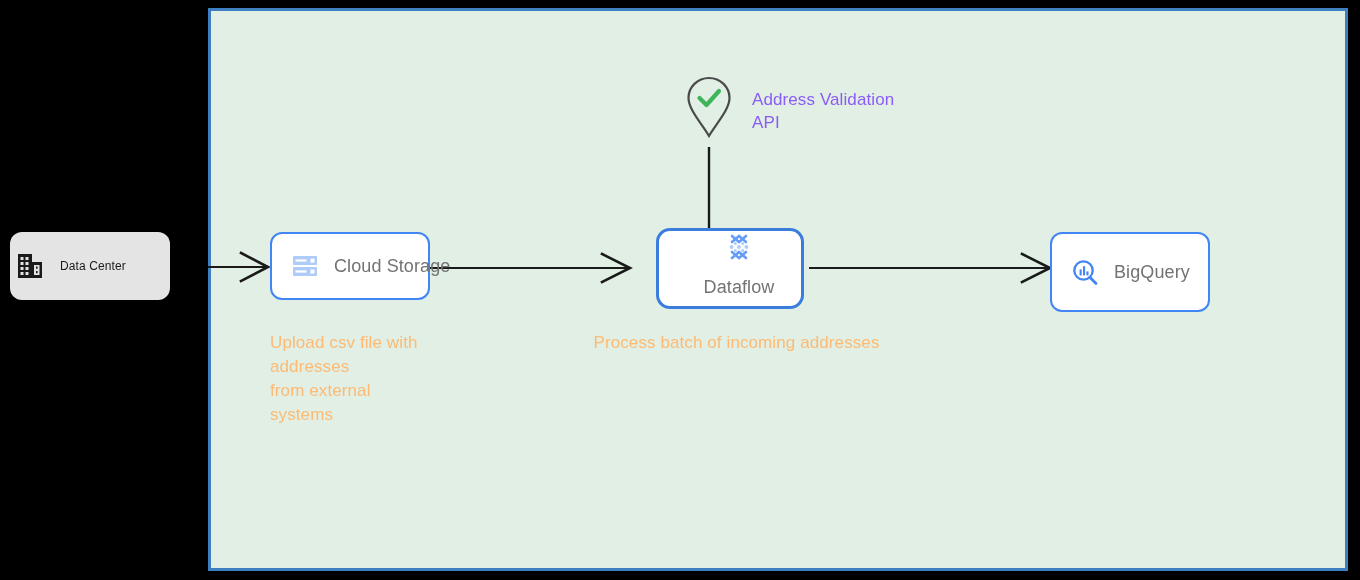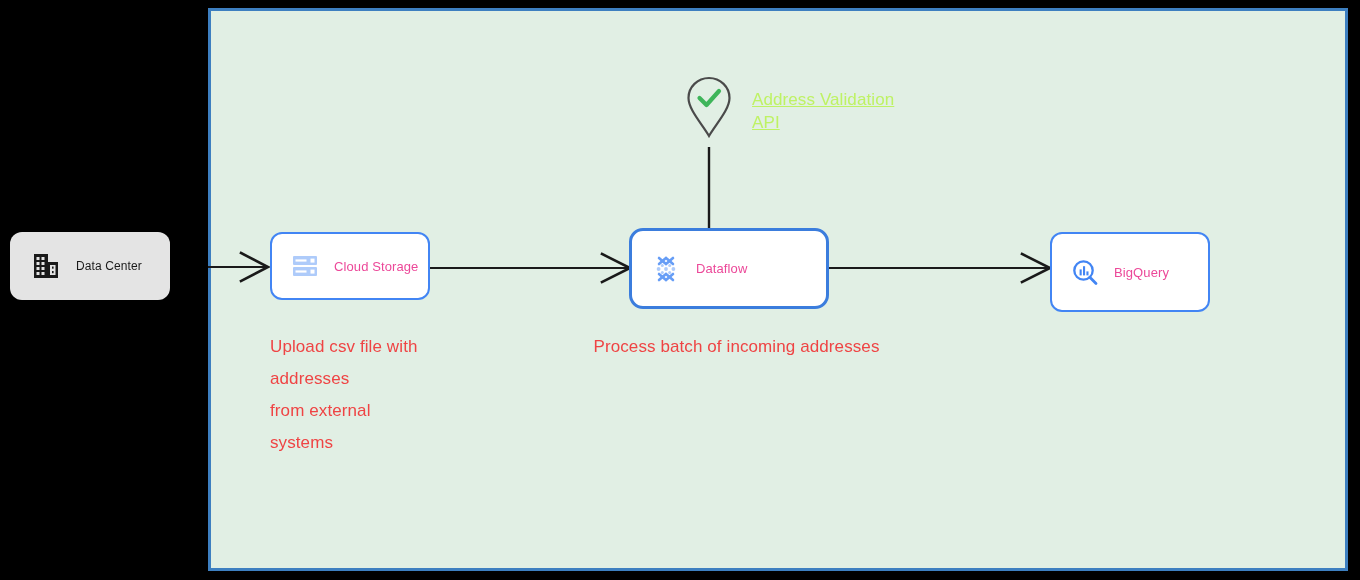--- a/index.html
+++ b/index.html
@@ -43,57 +43,57 @@
     align-items: center;
     gap: 14px;
     padding-left: 18px;
   }
   .node.selected {
     border-width: 3px;
     border-color: #3b7ddd;
     border-radius: 14px;
   }
   .node-label {
-    font-size: 13px;
-    color: #ec4899;
+    font-size: 18px;
+    color: #737373;
     white-space: nowrap;
     letter-spacing: .1px;
   }
   .node-icon {
     width: 30px;
     height: 30px;
     flex: 0 0 30px;
     display: block;
   }
   .node.selected .node-icon {
     width: 32px;
     height: 32px;
     flex: 0 0 32px;
   }
 
   
   #node-cloud-storage { left: 270px; top: 232px; width: 160px; height: 68px; }
-  #node-dataflow      { left: 629px; top: 228px; width: 200px; height: 81px; }
+  #node-dataflow      { left: 656px; top: 228px; width: 148px; height: 81px; flex-direction: column; }
   #node-bigquery      { left: 1050px; top: 232px; width: 160px; height: 80px; }
 
   
   #node-data-center {
     position: absolute;
     left: 10px;
     top: 232px;
     width: 160px;
     height: 68px;
     box-sizing: border-box;
     background: #e4e4e4;
     border: none;
     border-radius: 12px;
     display: flex;
     align-items: center;
     gap: 16px;
-    padding-left: 22px;
+    padding-left: 6px;
   }
   #node-data-center .node-label {
     font-size: 12px;
     color: #1a1a1a;
   }
   #node-data-center .node-icon { width: 28px; height: 28px; flex: 0 0 28px; }
 
   
   #api-group {
     position: absolute;
@@ -102,32 +102,31 @@
     display: flex;
     align-items: flex-start;
     gap: 0px;
   }
   #api-pin { width: 46px; height: 62px; display: block; }
   #api-text {
     margin-left: 20px;
     margin-top: 12px;
     font-size: 17px;
     line-height: 23px;
-    color: #bef264;
+    color: #8b5cf6;
     white-space: pre-line;
     letter-spacing: .1px;
-    text-decoration: underline;
   }
 
   
   .caption {
     position: absolute;
     font-size: 17px;
-    line-height: 32px;
-    color: #ef4444;
+    line-height: 24px;
+    color: #fdba74;
     white-space: pre-line;
     letter-spacing: .1px;
   }
   #caption-upload  { left: 270px; top: 331px; width: 210px; text-align: left; }
   #caption-process { left: 569px; top: 331px; width: 335px; text-align: center; }
   #caption-store   { left: 989px; top: 331px; width: 340px; text-align: center; }
 
   
   #wires {
     position: absolute;

